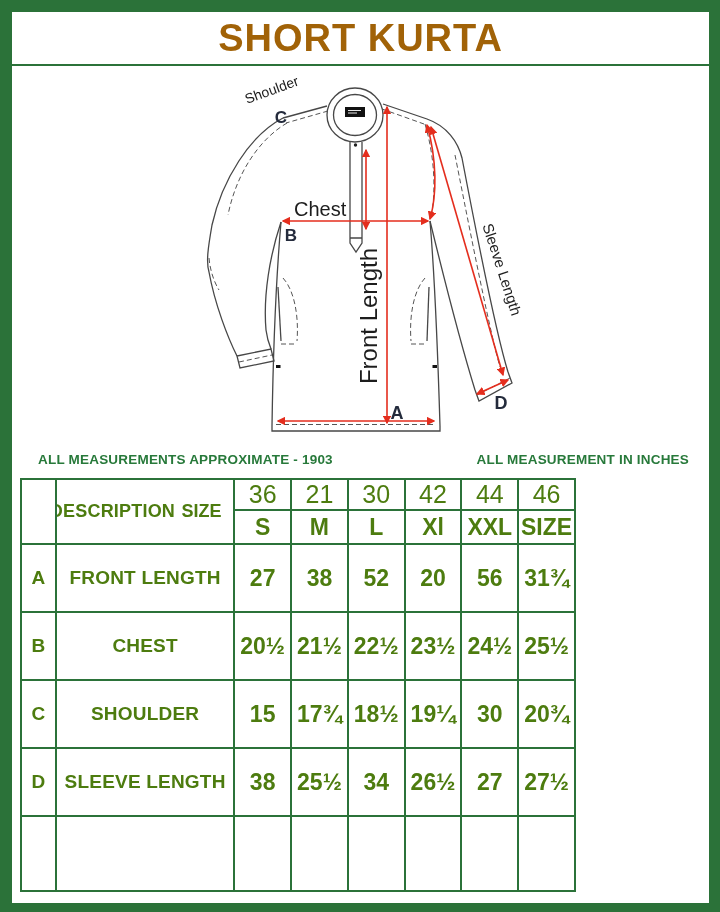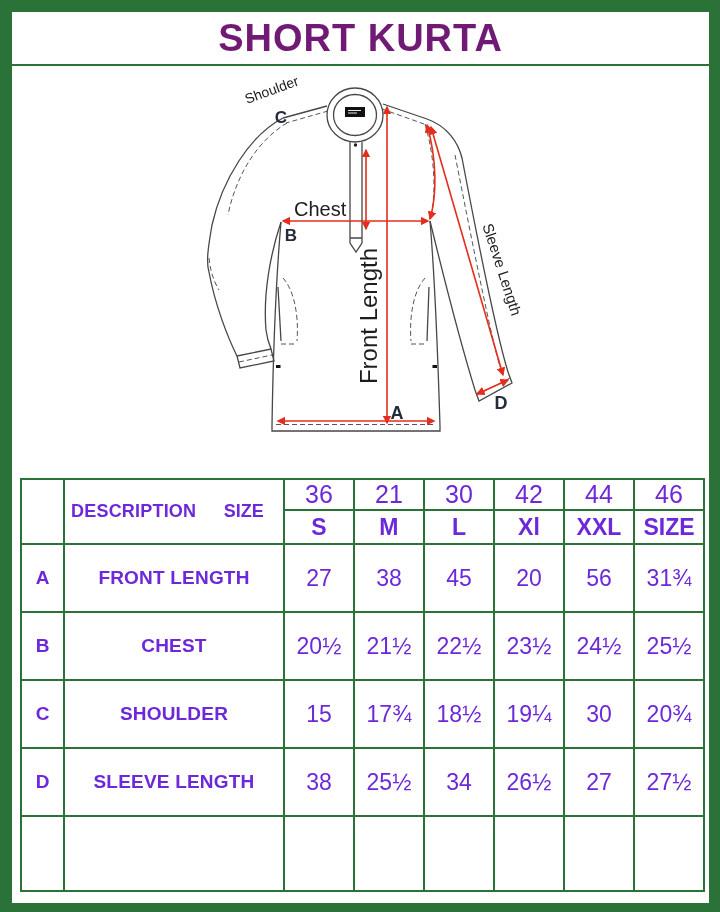--- a/index.html
+++ b/index.html
@@ -13,52 +13,52 @@
     position:absolute;left:12px;top:12px;right:11px;bottom:9px;
     background:#ffffff;
   }
   .titlebar{
     position:absolute;left:0;right:0;top:0;height:52px;
     border-bottom:2px solid #2b7239;
     display:flex;align-items:center;justify-content:center;
   }
   .titlebar h1{
     margin:0;font-size:38px;font-weight:bold;letter-spacing:1px;
-    color:#701a75;
+    color:#a16207;
   }
   .diagram{
     position:absolute;left:0;top:54px;width:697px;height:387px;
   }
   .notes{
     position:absolute;left:26px;right:20px;top:438px;height:18px;
     display:flex;justify-content:space-between;align-items:center;
     color:#27793a;font-size:13.5px;font-weight:bold;letter-spacing:0.2px;
   }
   table.sizetable{
-    position:absolute;left:8px;top:466px;width:685px;
+    position:absolute;left:8px;top:466px;width:556px;
     border-collapse:collapse;table-layout:fixed;
-    color:#6d28d9;
+    color:#4d7c0f;
   }
   table.sizetable td, table.sizetable th{
     border:2px solid #2b7239;
     text-align:center;vertical-align:middle;
     padding:0;overflow:hidden;
   }
   col.c-letter{width:6.3%;}
   col.c-desc{width:32.2%;}
   col.c-size{width:10.25%;}
   tr.r-num{height:31px;}
   tr.r-size{height:34px;}
   tr.r-data{height:68px;}
   tr.r-empty{height:75px;}
   .num-h{font-size:25px;font-weight:normal;}
   .size-h{font-size:23px;font-weight:bold;}
   .letter-c{font-size:19px;font-weight:bold;}
   .desc-c{font-size:19px;font-weight:bold;letter-spacing:0.2px;}
-  .val-c{font-size:23px;font-weight:normal;}
+  .val-c{font-size:23px;font-weight:bold;}
   .corner{position:relative;height:100%;width:100%;}
   .corner .lab-desc{
     position:absolute;left:0;top:0;bottom:0;width:63%;
     display:flex;align-items:center;justify-content:center;
     font-size:18px;font-weight:bold;letter-spacing:0.2px;
   }
   .corner .lab-size{
     position:absolute;right:4%;top:0;bottom:0;width:28%;
     display:flex;align-items:center;justify-content:center;
     font-size:18px;font-weight:bold;
@@ -145,20 +145,24 @@
         <text x="291" y="241" text-anchor="middle" font-size="17" font-weight="bold" fill="#242b3c">B</text>
 
         <text x="0" y="0" transform="translate(377,316) rotate(-90)" text-anchor="middle" font-size="24" fill="#1d1d1d">Front Length</text>
         <text x="397" y="419" text-anchor="middle" font-size="18" font-weight="bold" fill="#242b3c">A</text>
 
         <text x="0" y="0" transform="translate(497,271) rotate(72)" text-anchor="middle" font-size="15" fill="#1d1d1d">Sleeve Length</text>
         <text x="501" y="409" text-anchor="middle" font-size="18" font-weight="bold" fill="#242b3c">D</text>
       </svg>
     </div>
 
+    <div class="notes">
+      <span>ALL MEASUREMENTS APPROXIMATE - 1903</span>
+      <span>ALL MEASUREMENT IN INCHES</span>
+    </div>
 
     <table class="sizetable">
       <colgroup>
         <col class="c-letter">
           <col class="c-desc">
         <col class="c-size">
           <col class="c-size">
           <col class="c-size">
         <col class="c-size">
           <col class="c-size">
@@ -190,21 +194,21 @@
           <th class="size-h">Xl</th>
           <th class="size-h">XXL</th>
           <th class="size-h">SIZE</th>
         </tr>
 
         <tr class="r-data">
           <td class="letter-c">A</td>
           <td class="desc-c">FRONT LENGTH</td>
           <td class="val-c">27</td>
           <td class="val-c">38</td>
-          <td class="val-c">45</td>
+          <td class="val-c">52</td>
           <td class="val-c">20</td>
           <td class="val-c">56</td>
           <td class="val-c">31¾</td>
         </tr>
         <tr class="r-data">
           <td class="letter-c">B</td>
           <td class="desc-c">CHEST</td>
           <td class="val-c">20½</td>
           <td class="val-c">21½</td>
           <td class="val-c">22½</td>

